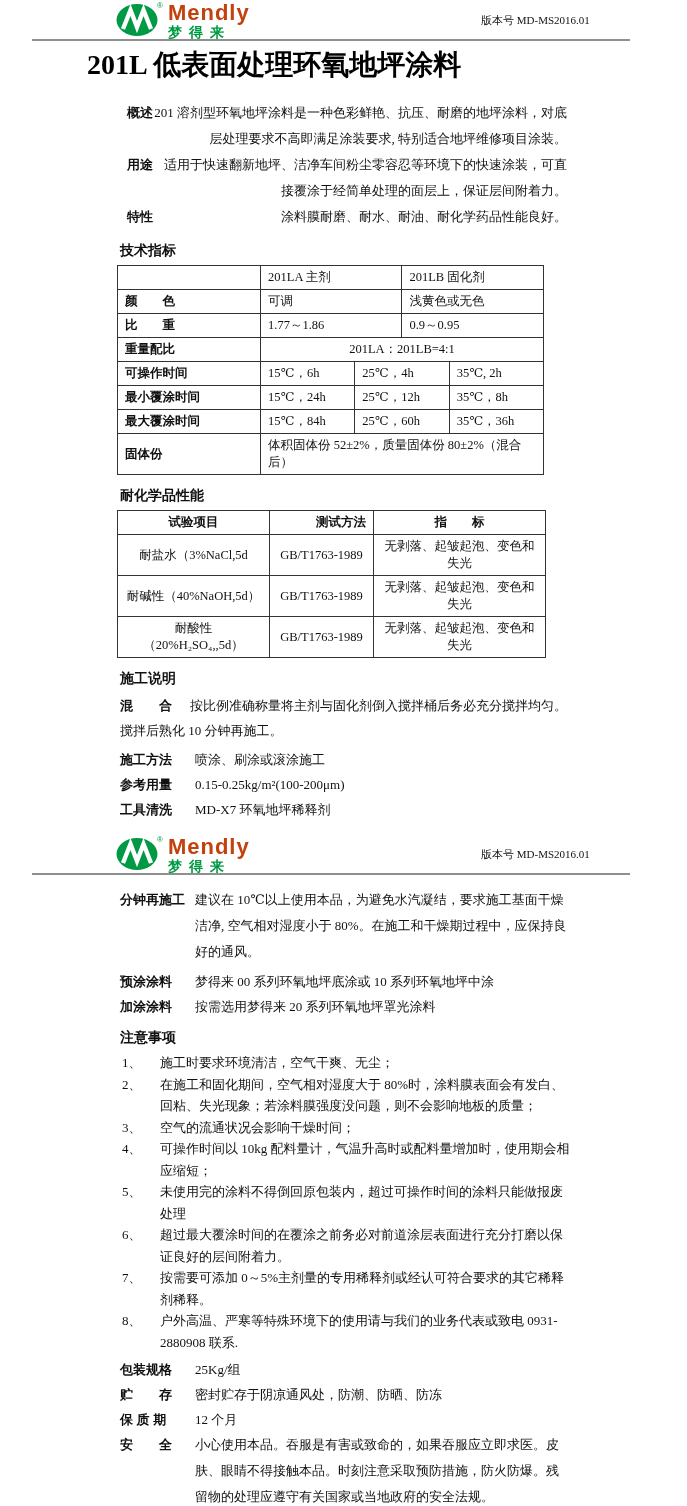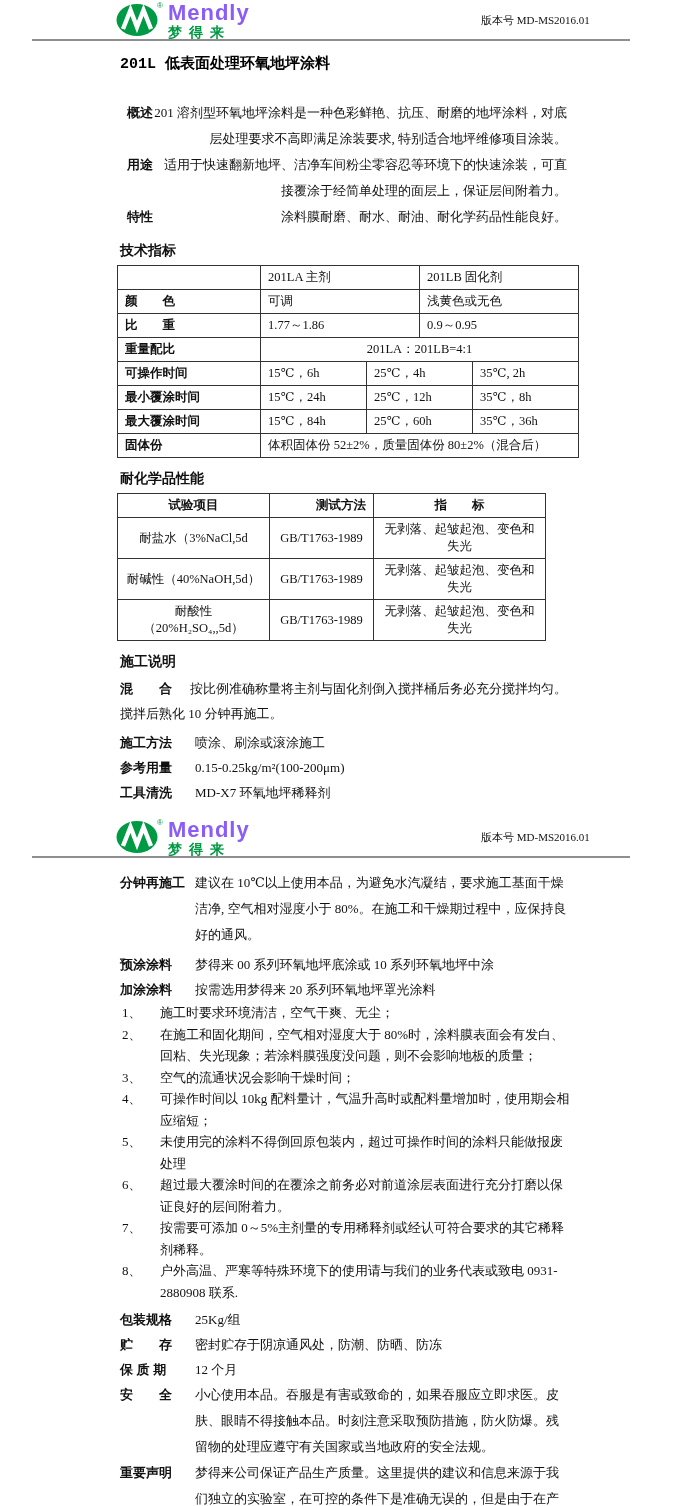--- a/index.html
+++ b/index.html
@@ -15,47 +15,47 @@
   
   .page-header { position: relative; height: 41px; }
   .rule {
     position: absolute; left: 32px; right: 57px; bottom: 0;
     border-bottom: 2px solid #8f8f8f;
   }
   .logo { position: absolute; left: 116px; top: 2px; display: flex; align-items: flex-start; }
   .logo svg { display: block; }
   .reg { font-size: 8px; color: #009944; position: relative; top: -1px; left: -3px; font-family: "Liberation Sans", sans-serif; }
   .brand-text { margin-left: 2px; line-height: 1; font-family: "Liberation Sans", sans-serif; }
-  .brand-en { color: #8b5cf6; font-weight: bold; font-size: 22px; letter-spacing: 1px; }
+  .brand-en { color: #c2410c; font-weight: bold; font-size: 22px; letter-spacing: 1px; }
   .brand-cn { color: #009944; font-weight: bold; font-size: 14px; letter-spacing: 7px; margin-top: 1px; }
   .version { position: absolute; left: 481px; top: 13px; font-size: 11px; color: #111; }
 
   
   h1.doc-title {
-    margin: 9px 0 0 120px;
-    font-family: Liberation Mono, monospace;
-    font-size: 15px; font-weight: bold; color: #000;
+    margin: 9px 0 0 87px;
+    font-family: Liberation Serif, serif;
+    font-size: 28px; font-weight: bold; color: #000;
     line-height: 30px;
   }
   .content { margin-left: 120px; width: 447px; }
   .intro { margin-top: 20px; text-align: right; }
   .irow { display: flex; line-height: 26px; }
   .irow .lbl { flex: 0 0 33px; font-weight: bold; font-family: "Liberation Sans", sans-serif; }
   .irow .txt { flex: 1; }
 
   h3.sec {
     margin: 10px 0 5px 120px;
     font-family: "Liberation Sans", sans-serif;
     font-size: 14px; font-weight: bold; line-height: 20px;
   }
 
   
   table { border-collapse: collapse; margin-left: 117px; table-layout: fixed; }
   td, th { border: 1px solid #333; padding: 3px 7px; font-size: 12.5px; font-weight: normal; text-align: left; line-height: 17px; }
-  .tech { width: 462px; padding-left: 39px; }
+  .tech { width: 427px; padding-left: 39px; }
   .tech .c-label { width: 143px; }
   .tech td.lblcell { font-family: "Liberation Sans", sans-serif; font-weight: bold; }
   .tech td.spancell { text-align: center; }
   .chem { width: 429px; }
   .chem th { text-align: center; font-family: "Liberation Sans", sans-serif; font-weight: bold; }
   .chem td { text-align: center; }
   .chem .c-item { width: 152px; }
   .chem .c-method { width: 104px; text-align: right; }
 
   
@@ -233,20 +233,21 @@
 
   <div class="hrow mt4">
     <span class="lbl">预涂涂料</span>
     <span class="txt">梦得来 00 系列环氧地坪底涂或 10 系列环氧地坪中涂</span>
   </div>
   <div class="hrow">
     <span class="lbl">加涂涂料</span>
     <span class="txt">按需选用梦得来 20 系列环氧地坪罩光涂料</span>
   </div>
 
+  <h3 class="sec" style="margin-top:8px;">注意事项</h3>
 
   <div class="note">
     <span class="no">1、</span>
     <span class="txt">施工时要求环境清洁，空气干爽、无尘；</span>
   </div>
   <div class="note">
     <span class="no">2、</span>
     <span class="txt">在施工和固化期间，空气相对湿度大于 80%时，涂料膜表面会有发白、回粘、失光现象；若涂料膜强度没问题，则不会影响地板的质量；</span>
   </div>
   <div class="note">

